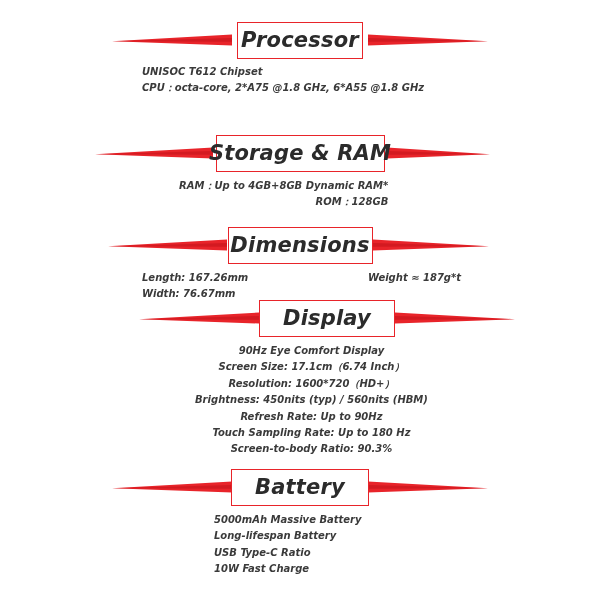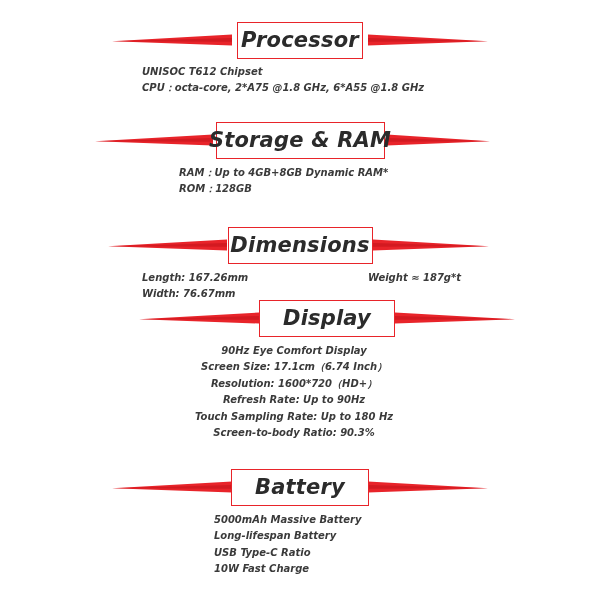--- a/index.html
+++ b/index.html
@@ -107,39 +107,39 @@
       <div class="title-box" style="width:126px;">
         <span class="title-text">Processor</span>
       </div>
     </div>
     <div class="specs col-left" style="left:142px; top:44px;">
       <span class="spec-line">UNISOC T612 Chipset</span>
       <span class="spec-line">CPU：octa-core, 2*A75 @1.8 GHz, 6*A55 @1.8 GHz</span>
     </div>
   </div>
 
-  <div class="section" style="top:120px;">
+  <div class="section" style="top:133px;">
     <div class="band">
       <span class="rule left">
         <svg width="213" height="40" viewBox="0 0 213 40">
           <path d="M95 21.2 L213 14.5 L213 25.5 Z" fill="#e8242a"></path>
           <path d="M95 21.2 L213 18.0 L213 21.8 Z" fill="#c1121a" opacity="0.55"></path>
         </svg>
       </span>
       <span class="rule right">
         <svg width="213" height="40" viewBox="0 0 213 40">
           <path d="M103 21.2 L0 14.5 L0 25.5 Z" fill="#e8242a"></path>
           <path d="M103 21.2 L0 18.0 L0 21.8 Z" fill="#c1121a" opacity="0.55"></path>
         </svg>
       </span>
       <div class="title-box" style="width:169px;">
         <span class="title-text">Storage &amp; RAM</span>
       </div>
     </div>
-    <div class="specs col-left" style="left:179px; top:45px;">
+    <div class="specs col-left" style="left:179px; top:45px;text-align:right;">
       <span class="spec-line">RAM：Up to 4GB+8GB Dynamic RAM*</span>
       <span class="spec-line">ROM：128GB</span>
     </div>
   </div>
 
   <div class="section" style="top:212px;margin-top:13px;">
     <div class="band">
       <span class="rule left">
         <svg width="227" height="40" viewBox="0 0 227 40">
           <path d="M108 21.2 L227 14.5 L227 25.5 Z" fill="#e8242a"></path>
@@ -180,20 +180,21 @@
         </svg>
       </span>
       <div class="title-box" style="width:136px;">
         <span class="title-text">Display</span>
       </div>
     </div>
     <div class="specs col-left" style="left:168px; top:45px;text-align:center;">
       <span class="spec-line">90Hz Eye Comfort Display</span>
       <span class="spec-line">Screen Size: 17.1cm（6.74 Inch）</span>
       <span class="spec-line">Resolution: 1600*720（HD+）</span>
+      <span class="spec-line">Brightness:  450nits (typ) / 560nits  (HBM)</span>
       <span class="spec-line">Refresh Rate: Up to 90Hz</span>
       <span class="spec-line">Touch Sampling Rate: Up to 180 Hz</span>
       <span class="spec-line">Screen-to-body Ratio: 90.3%</span>
     </div>
   </div>
 
   <div class="section" style="top:467px;">
     <div class="band">
       <span class="rule left">
         <svg width="232" height="40" viewBox="0 0 232 40">

